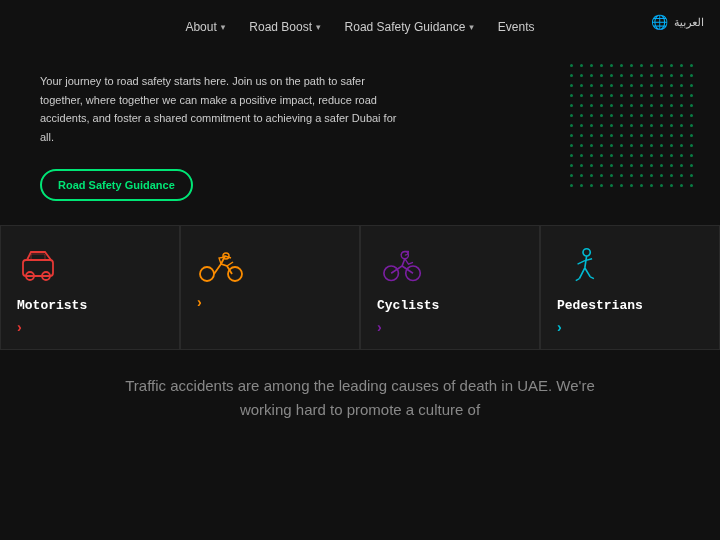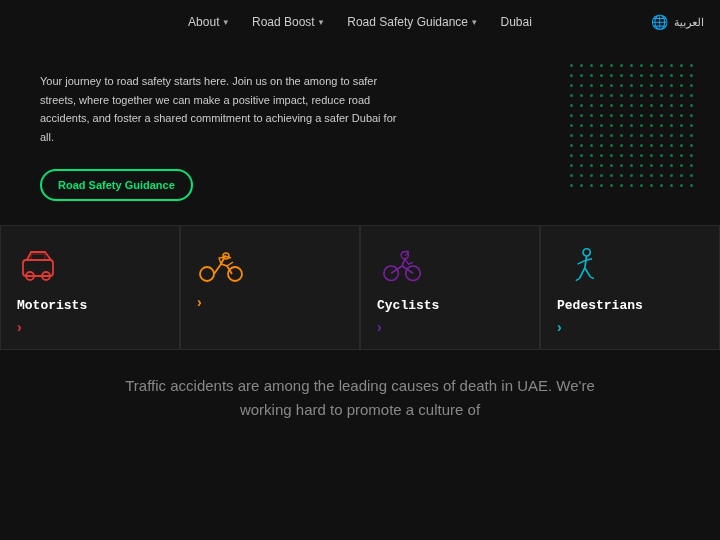--- a/index.html
+++ b/index.html
@@ -9,21 +9,21 @@
       background: #111111;
       font-family: 'Segoe UI', Arial, sans-serif;
       color: #ffffff;
       overflow: hidden;
       position: relative;
     }
 
     
     nav {
       display: flex;
-      align-items: center;
+      align-items: flex-end;
       justify-content: center;
       padding: 10px 20px;
       background: #111111;
       position: relative;
       z-index: 10;
       height: 44px;
     }
     .nav-center {
       display: flex;
       align-items: center;
@@ -178,31 +178,31 @@
     </div>
     <div class="nav-item">
       <span>Road Boost</span>
       <span class="chevron">▾</span>
     </div>
     <div class="nav-item">
       <span>Road Safety Guidance</span>
       <span class="chevron">▾</span>
     </div>
     <div class="nav-item">
-      <span>Dubai</span>
+      <span>Events</span>
     </div>
   </div>
   <div class="nav-right">
     <span class="globe-icon">🌐</span>
     <span>العربية</span>
   </div>
 </nav>
 
 <div class="hero">
-  <p class="hero-subtitle">Your journey to road safety starts here. Join us on the among to safer streets, where together we can make a positive impact, reduce road accidents, and foster a shared commitment to achieving a safer Dubai for all.</p>
+  <p class="hero-subtitle">Your journey to road safety starts here. Join us on the path to safer together, where together we can make a positive impact, reduce road accidents, and foster a shared commitment to achieving a safer Dubai for all.</p>
   <button class="cta-button">Road Safety Guidance</button>
 
   
   <div class="dot-grid" id="dot-grid">
       <div class="dot"></div>
       <div class="dot"></div>
       <div class="dot"></div>
       <div class="dot"></div>
       <div class="dot"></div>
       <div class="dot"></div>

